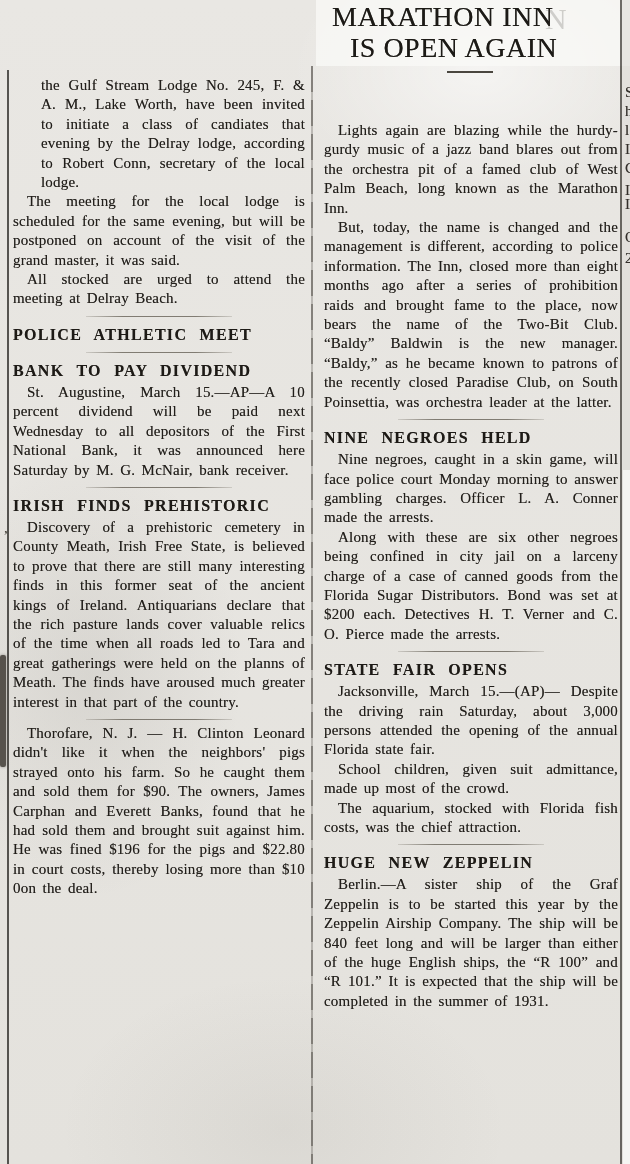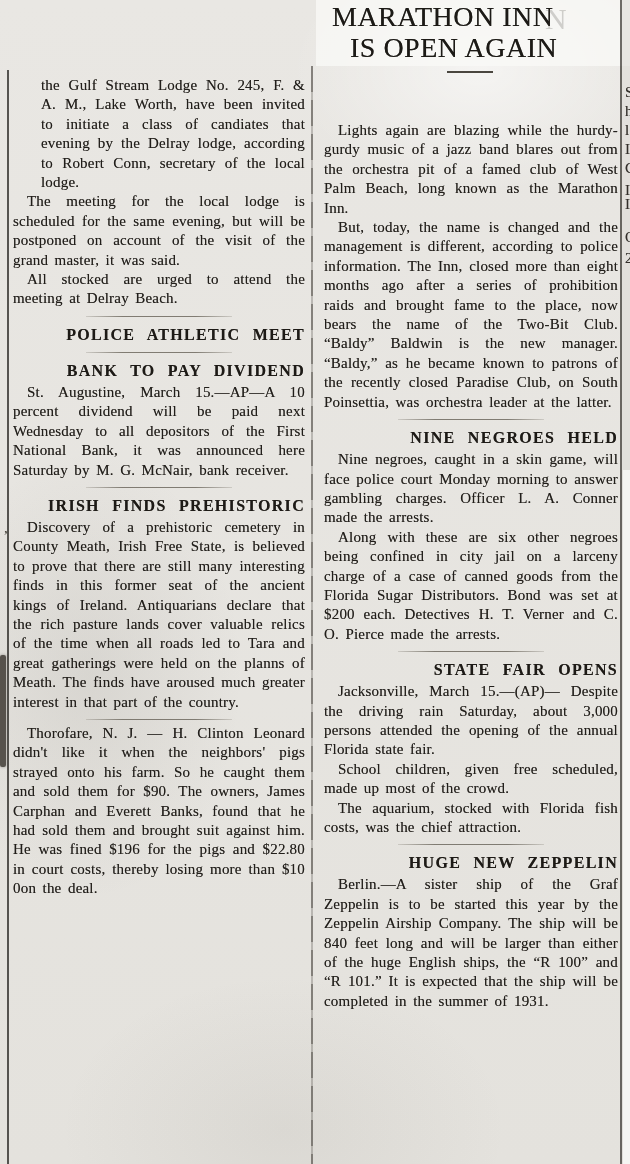--- a/index.html
+++ b/index.html
@@ -36,21 +36,21 @@
   
   .col{position:absolute;overflow:hidden;
     font-size:15px;line-height:19.4px;text-align:justify;
     word-spacing:2.5px;letter-spacing:.2px;
     text-shadow:0 0 .5px rgba(33,30,26,.55);}
   .col-left{left:13px;top:76px;width:292px;height:1088px;}
   .col-right{left:324px;top:78px;width:294px;height:1086px;margin-top:43px;}
   .col p{margin:0;text-indent:14px;}
   .col p.flush{text-indent:0;margin-left:28px;}
   .art-head{margin:8px 0 2px;font-size:16px;line-height:20px;font-weight:bold;
-    text-align:right;letter-spacing:1.3px;word-spacing:7px;text-indent:0;color:#1d1a16;}
+    text-align:left;letter-spacing:1.3px;word-spacing:7px;text-indent:0;color:#1d1a16;}
   .divider{height:1px;width:146px;margin:7px auto 4px;
     background:linear-gradient(90deg, rgba(125,120,110,.25), rgba(110,105,95,.85) 25%, rgba(110,105,95,.85) 75%, rgba(125,120,110,.25));}
 </style>
 </head>
 <body>
 
 <div id="page">
 
   <div class="headline-paper"></div>
 
@@ -86,21 +86,21 @@
   <div class="col col-right">
       <p>Lights again are blazing while the hurdy-gurdy music of a jazz band blares out from the orchestra pit of a famed club of West Palm Beach, long known as the Marathon Inn.</p>
       <p>But, today, the name is changed and the management is different, according to police information. The Inn, closed more than eight months ago after a series of prohibition raids and brought fame to the place, now bears the name of the Two-Bit Club. “Baldy” Baldwin is the new manager. “Baldy,” as he became known to patrons of the recently closed Paradise Club, on South Poinsettia, was orchestra leader at the latter.</p>
       <div class="divider"></div>
       <h2 class="art-head">NINE NEGROES HELD</h2>
       <p>Nine negroes, caught in a skin game, will face police court Monday morning to answer gambling charges. Officer L. A. Conner made the arrests.</p>
       <p>Along with these are six other negroes being confined in city jail on a larceny charge of a case of canned goods from the Florida Sugar Distributors. Bond was set at $200 each. Detectives H. T. Verner and C. O. Pierce made the arrests.</p>
       <div class="divider"></div>
       <h2 class="art-head">STATE FAIR OPENS</h2>
       <p>Jacksonville, March 15.—(AP)— Despite the driving rain Saturday, about 3,000 persons attended the opening of the annual Florida state fair.</p>
-      <p>School children, given free scheduled, made up most of the crowd.</p>
+      <p>School children, given suit admittance, made up most of the crowd.</p>
       <p>The aquarium, stocked with Florida fish costs, was the chief attraction.</p>
       <div class="divider"></div>
       <h2 class="art-head">HUGE NEW ZEPPELIN</h2>
       <p>Berlin.—A sister ship of the Graf Zeppelin is to be started this year by the Zeppelin Airship Company. The ship will be 840 feet long and will be larger than either of the huge English ships, the “R 100” and “R 101.” It is expected that the ship will be completed in the summer of 1931.</p>
     </div>
 
   <div id="fragments">
       <span class="frag" style="left: 625px; top: 84px;">S</span>
       <span class="frag" style="left: 625px; top: 103px;">h</span>
       <span class="frag" style="left: 625px; top: 122px;">l</span>

